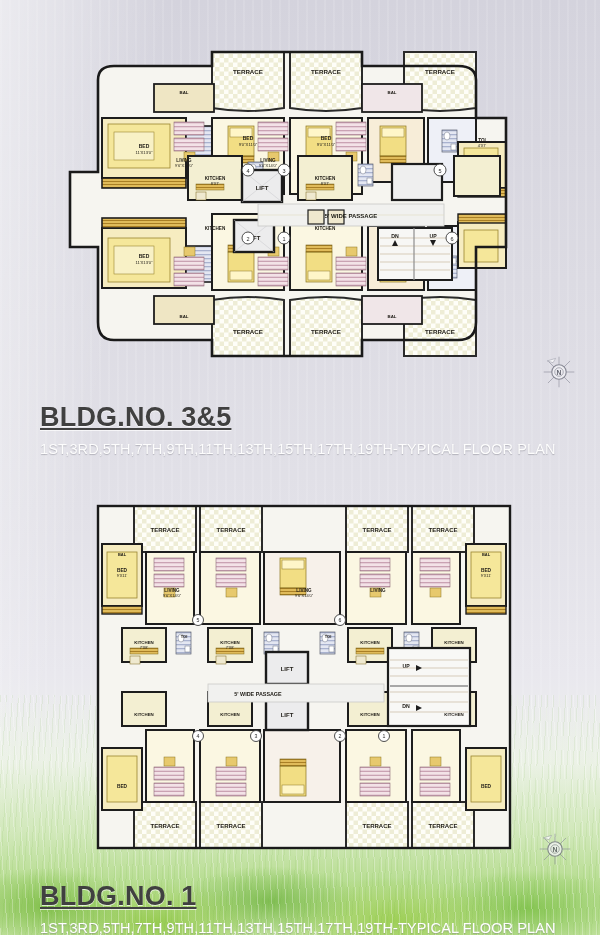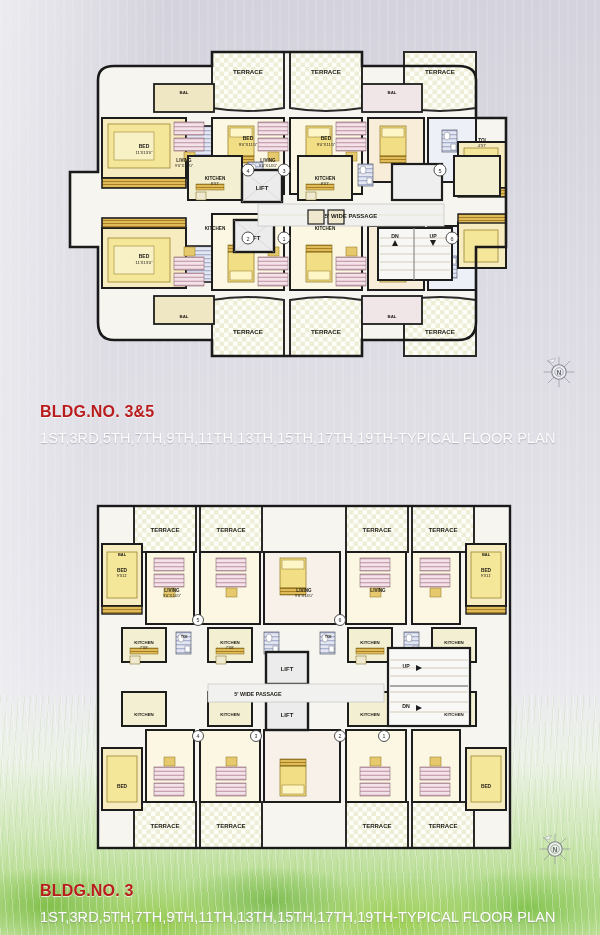--- a/index.html
+++ b/index.html
@@ -40,22 +40,22 @@
   #grass:after{
     content:"";position:absolute;inset:0;
     background-image:
       repeating-linear-gradient(86deg, rgba(255,255,255,.5) 0 1px, rgba(255,255,255,0) 1px 7px),
       repeating-linear-gradient(94deg, rgba(110,175,60,.18) 0 1px, rgba(0,0,0,0) 1px 6px);
     opacity:.55;
   }
   
   .title-block{position:absolute;left:40px;z-index:40;}
   .bldg-title{
-    font-size:16px;font-weight:bold;color:#b91c1c;letter-spacing:.2px;
-    line-height:1;text-shadow:0 1px 0 rgba(255,255,255,.7);white-space:nowrap;
+    font-size:27px;font-weight:bold;color:#404040;letter-spacing:.2px;
+    line-height:1;text-shadow:0 1px 0 rgba(255,255,255,.7);white-space:nowrap;text-decoration:underline;
   }
   .bldg-sub{
     margin-top:10px;font-size:14.5px;color:#ffffff;letter-spacing:.1px;
     white-space:nowrap;text-shadow:0 1px 1px rgba(120,120,130,.45);
   }
   #title1{top:404px;}
   #title2{top:883px;}
   #title1 .bldg-sub{color:#fdfdfd;}
   
   .plan{position:absolute;z-index:20;}
@@ -502,15 +502,15 @@
   <path d="M6 7 L16 4 L13 9 Z" fill="#ffffff" stroke="#8b8d9a" stroke-width=".7"></path>
 </svg>
 </div>
 
 <div class="title-block" id="title1">
   <div class="bldg-title">BLDG.NO. 3&amp;5</div>
   <div class="bldg-sub">1ST,3RD,5TH,7TH,9TH,11TH,13TH,15TH,17TH,19TH-TYPICAL FLOOR PLAN</div>
 </div>
 
 <div class="title-block" id="title2">
-  <div class="bldg-title">BLDG.NO. 3</div>
+  <div class="bldg-title">BLDG.NO. 1</div>
   <div class="bldg-sub">1ST,3RD,5TH,7TH,9TH,11TH,13TH,15TH,17TH,19TH-TYPICAL FLOOR PLAN</div>
 </div>
 
 </body></html>

